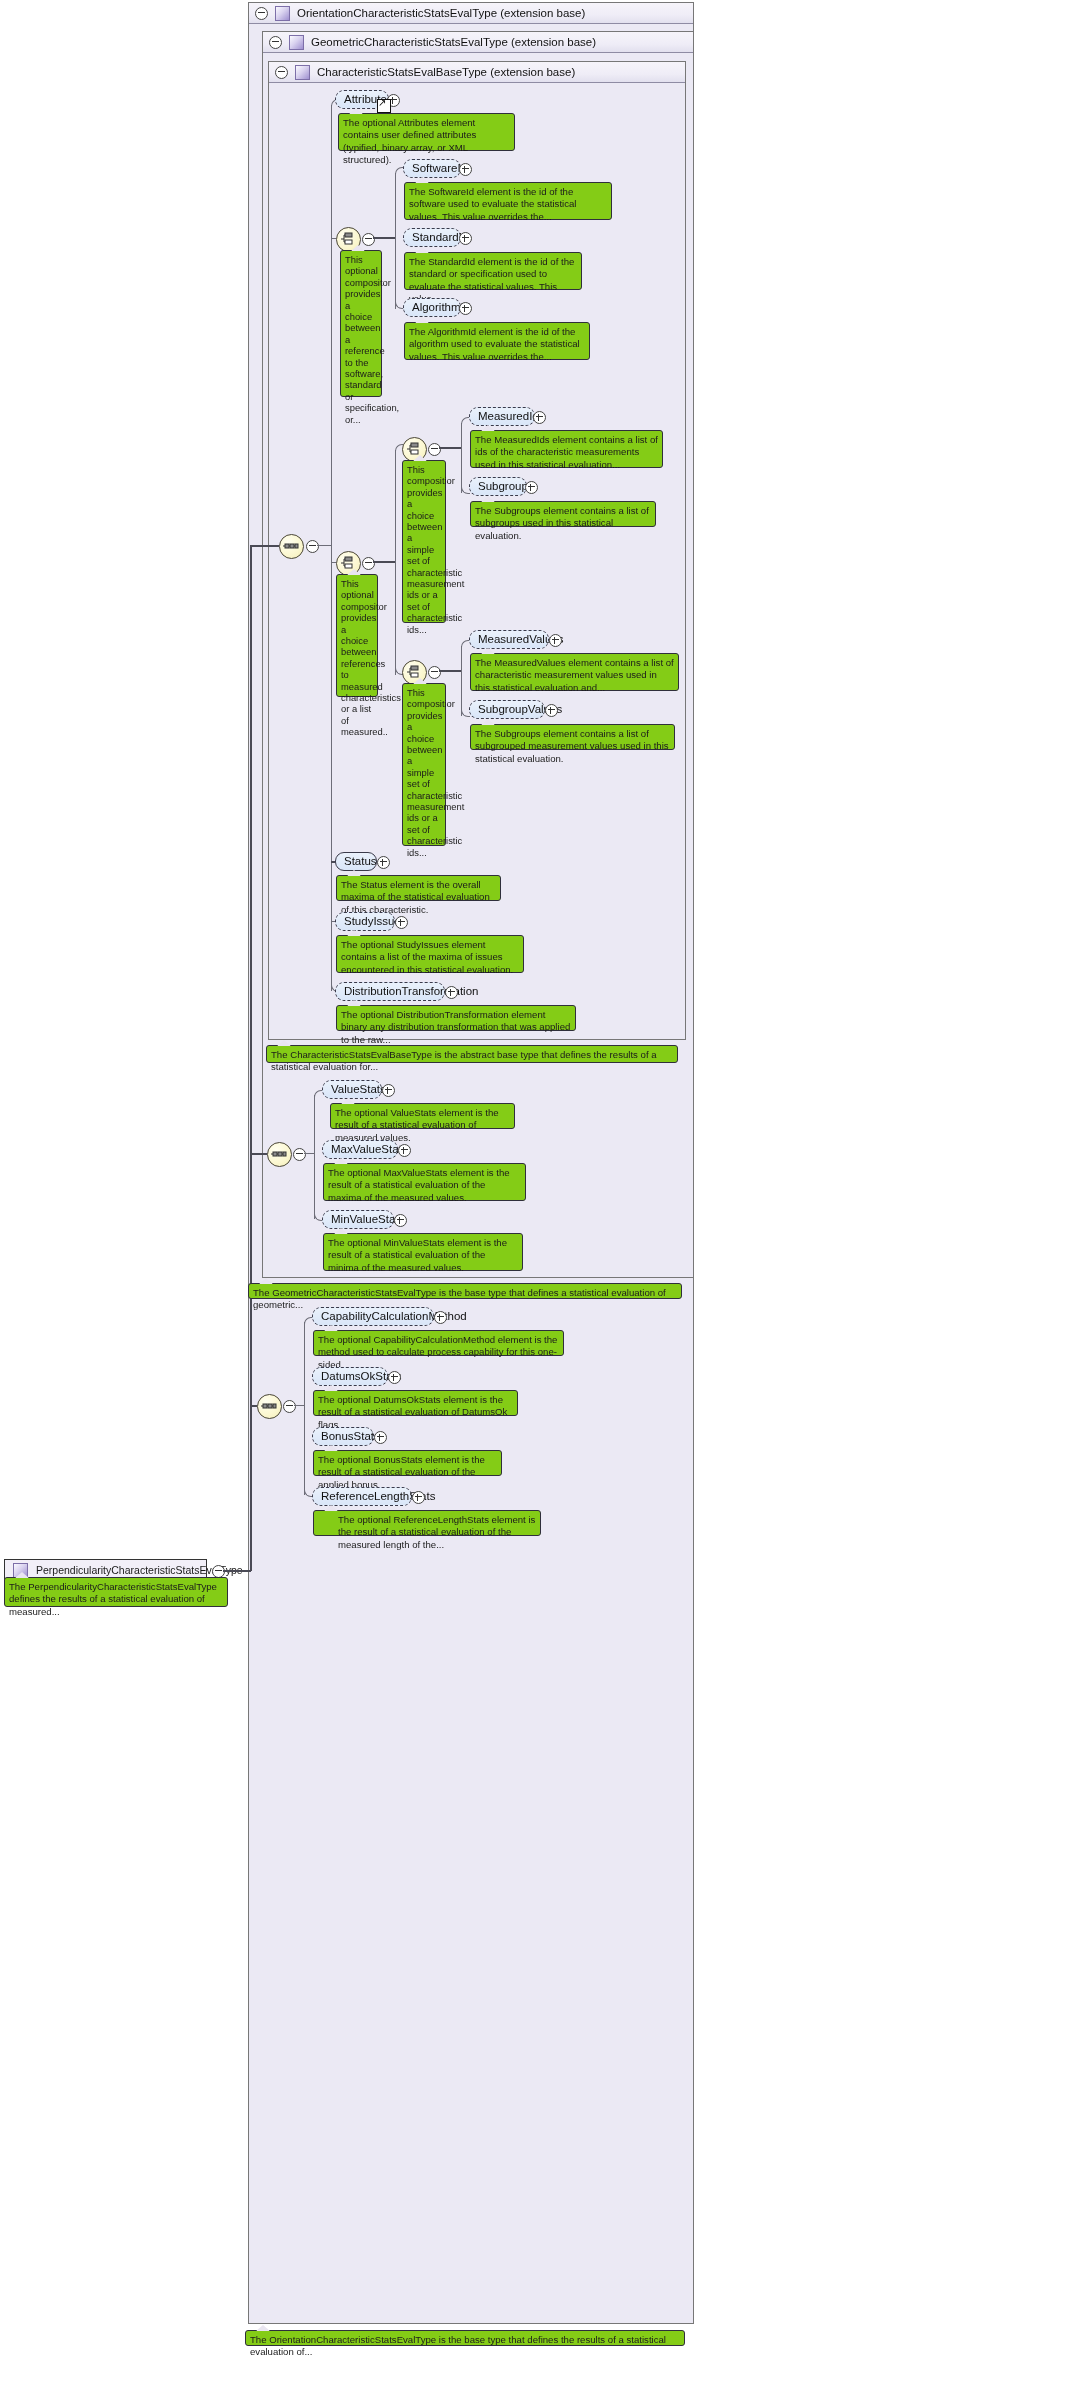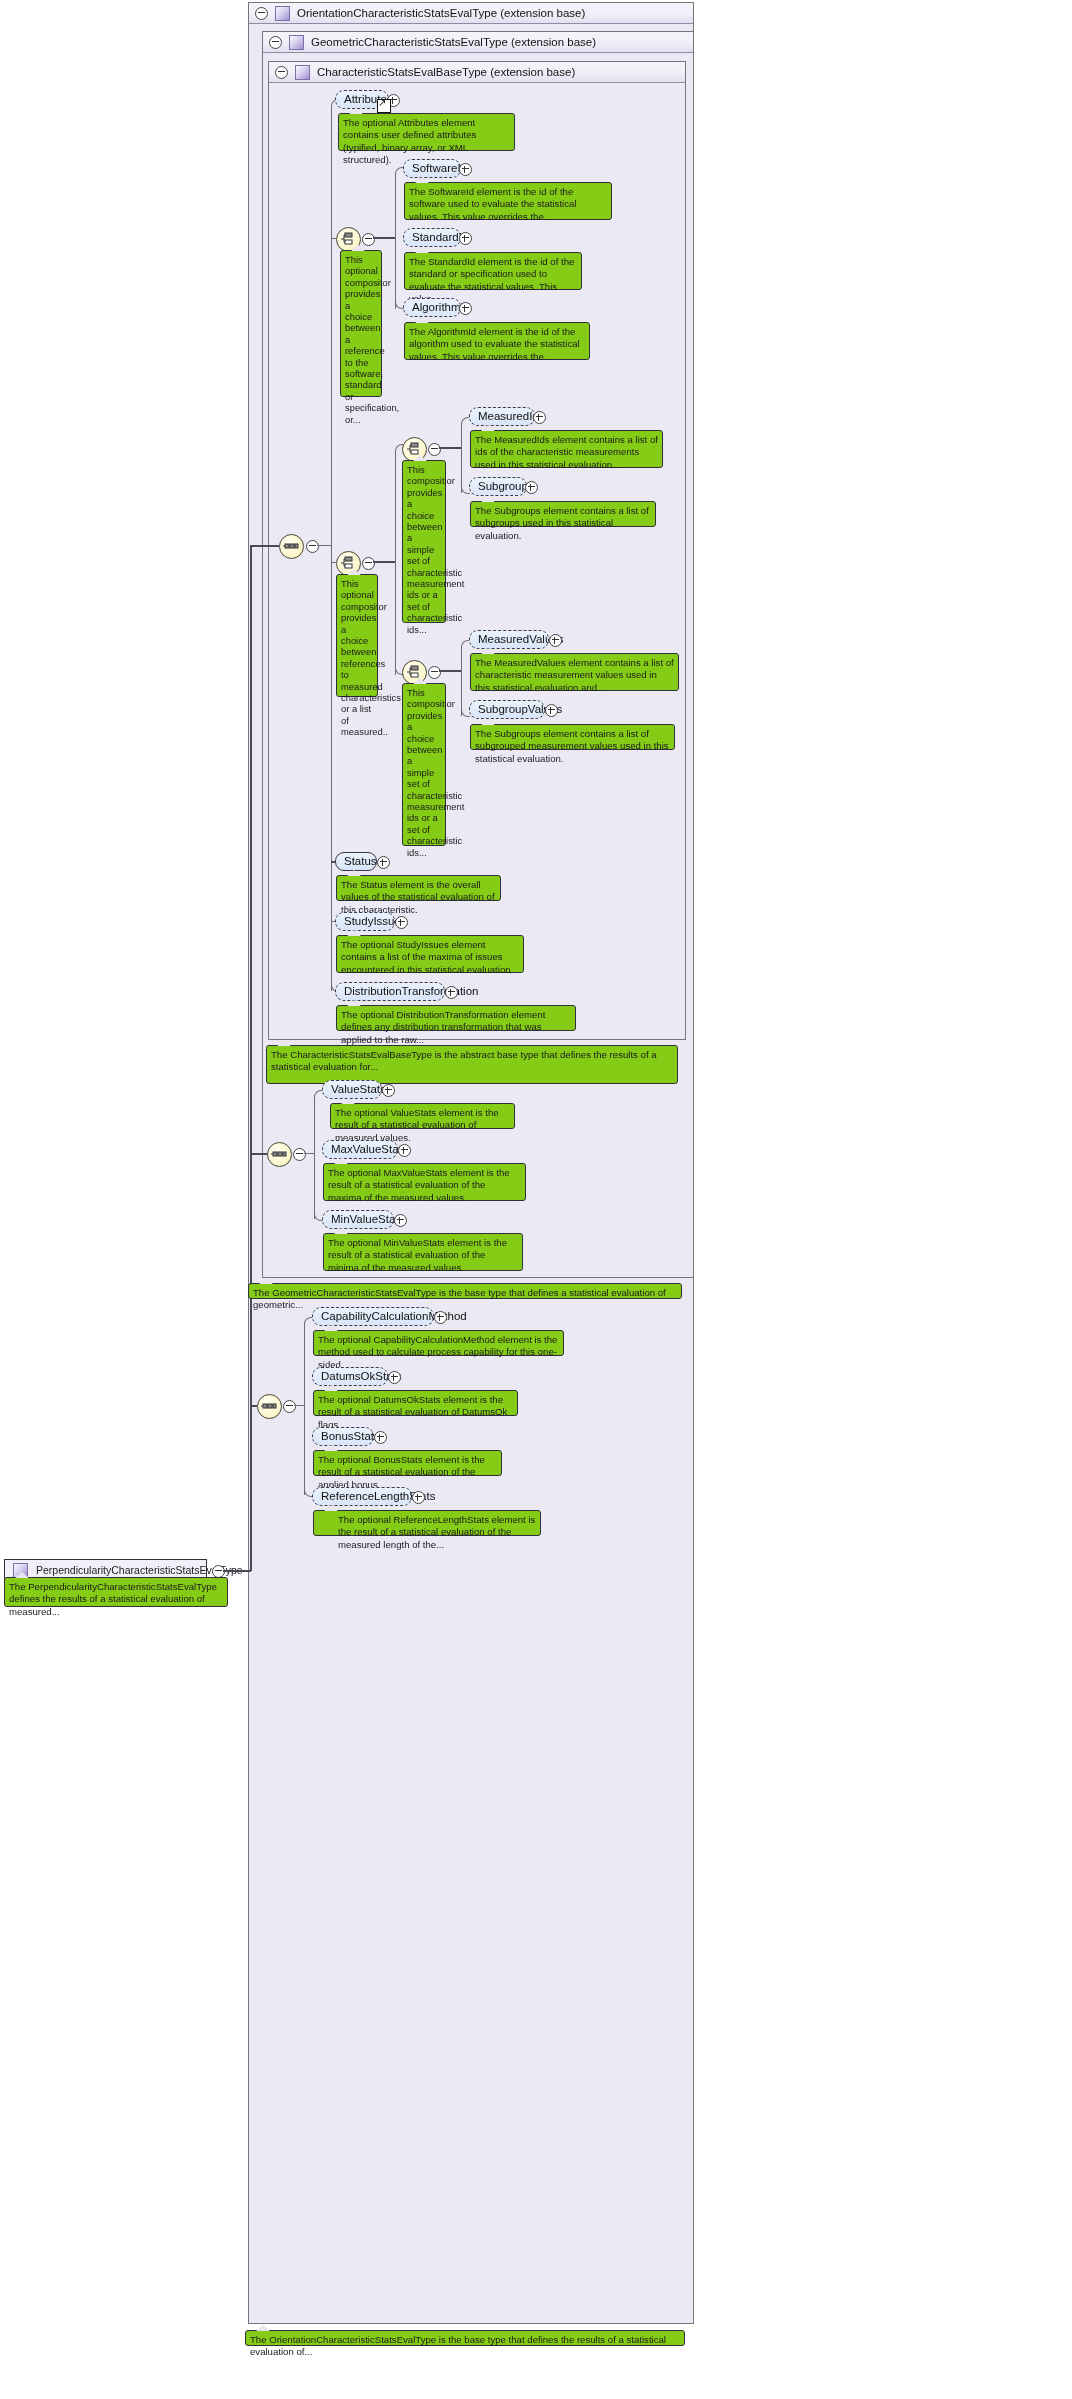--- a/index.html
+++ b/index.html
@@ -240,37 +240,37 @@
     <span>SubgroupValues</span>
   </div>
   <span class="tog plus" style="position:absolute;left:545px;top:704px;"></span>
   <div class="anno" style="left:470px;top:724px;width:205px;height:26px;">The Subgroups element contains a list of subgrouped measurement values used in this statistical evaluation.</div>
 
   <div class="ln lnh thick" style="left:331px;top:861px;width:4px;"></div>
   <div class="elem" style="left:335px;top:852px;width:42px;">
     <span>Status</span>
   </div>
   <span class="tog plus" style="position:absolute;left:377px;top:856px;"></span>
-  <div class="anno" style="left:336px;top:875px;width:165px;height:26px;">The Status element is the overall values of the statistical evaluation of this characteristic.</div>
+  <div class="anno" style="left:336px;top:875px;width:165px;height:26px;">The Status element is the overall maxima of the statistical evaluation of this characteristic.</div>
 
   <div class="ln lnh" style="left:331px;top:921px;width:4px;"></div>
   <div class="elem opt" style="left:335px;top:912px;width:60px;">
     <span>StudyIssues</span>
   </div>
   <span class="tog plus" style="position:absolute;left:395px;top:916px;"></span>
   <div class="anno" style="left:336px;top:935px;width:188px;height:38px;">The optional StudyIssues element contains a list of the maxima of issues encountered in this statistical evaluation.</div>
 
   <div class="elbow" style="left:331px;top:983px;width:8px;height:8px;"></div>
   <div class="elem opt" style="left:335px;top:982px;width:110px;">
     <span>DistributionTransformation</span>
   </div>
   <span class="tog plus" style="position:absolute;left:445px;top:986px;"></span>
-  <div class="anno" style="left:336px;top:1005px;width:240px;height:26px;">The optional DistributionTransformation element defines any distribution transformation that was applied to the raw...</div>
-
-  <div class="anno" style="left:266px;top:1045px;width:412px;height:39px;">The CharacteristicStatsEvalBaseType is the abstract base type that defines the results of a statistical evaluation for...</div>
+  <div class="anno" style="left:336px;top:1005px;width:240px;height:26px;">The optional DistributionTransformation element binary any distribution transformation that was applied to the raw...</div>
+
+  <div class="anno" style="left:266px;top:1045px;width:412px;height:18px;">The CharacteristicStatsEvalBaseType is the abstract base type that defines the results of a statistical evaluation for...</div>
 
   <div class="comp" style="left:267px;top:1142px;">
     <svg width="17" height="17" viewBox="0 0 17 17">
       <rect x="2" y="6" width="4" height="4" fill="#8b8b8b" stroke="#333"></rect>
       <rect x="7" y="6" width="4" height="4" fill="#8b8b8b" stroke="#333"></rect>
       <rect x="12" y="6" width="3" height="4" fill="#8b8b8b" stroke="#333"></rect>
       <line x1="0" y1="8" x2="2" y2="8" stroke="#333"></line>
       <line x1="6" y1="8" x2="7" y2="8" stroke="#333"></line>
       <line x1="11" y1="8" x2="12" y2="8" stroke="#333"></line>
     </svg>

